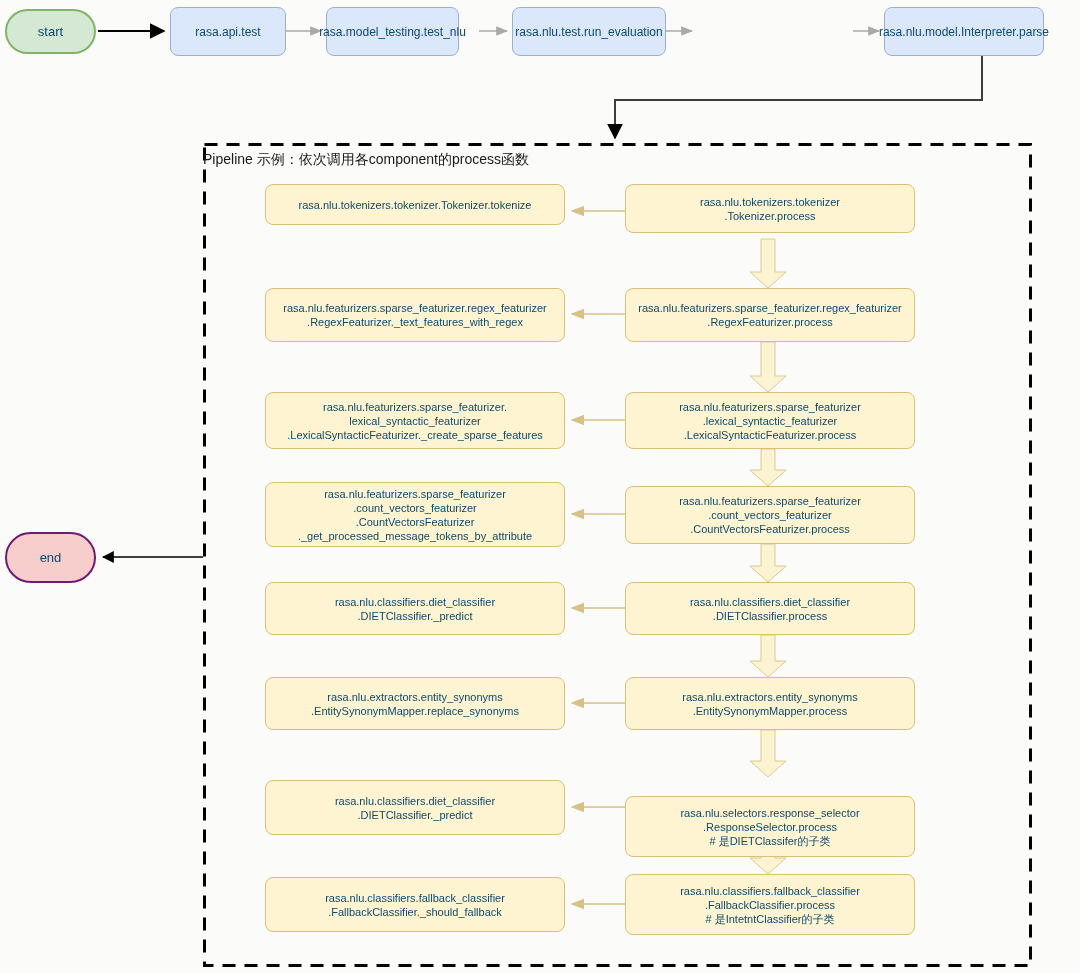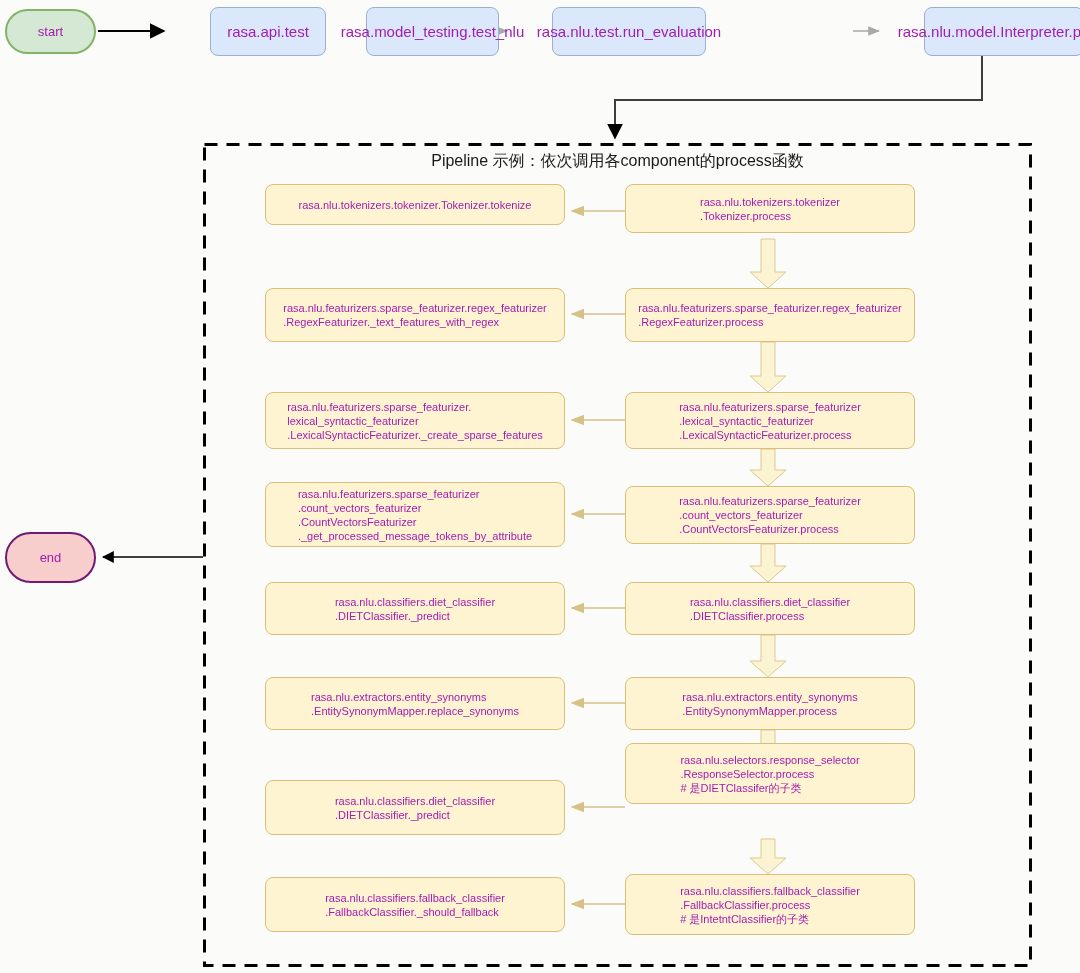--- a/index.html
+++ b/index.html
@@ -10,68 +10,66 @@
     background: #fbfbfa;
     font-family: "Liberation Sans", sans-serif;
     overflow: hidden;
   }
   .node {
     position: absolute;
     box-sizing: border-box;
     display: flex;
     align-items: center;
     justify-content: center;
-    text-align: left;
+    text-align: center;
     white-space: pre-line;
-    color: #a21caf;
+    color: #0c4a6e;
   }
   .stadium {
     border-radius: 26px;
     font-size: 13px;
   }
   .start-node {
     left: 5px; top: 9px; width: 91px; height: 45px;
     background: #d5e8d4;
     border: 2px solid #82b366;
   }
   .end-node {
     left: 5px; top: 532px; width: 91px; height: 51px;
     background: #f8cecc;
     border: 2px solid #701a75;
   }
   .bluebox {
     top: 7px; height: 49px;
     background: #dbe8fc;
     border: 1px solid #9ab0d2;
     border-radius: 8px;
-    font-size: 15px;
+    font-size: 12px;
     line-height: 14px;
     padding: 2px 4px;
-    margin-left: 40px;
   }
   .ybox {
     background: #fff4d1;
     border: 1px solid #d9bf77;
     border-radius: 8px;
     font-size: 11px;
     line-height: 14px;
     padding: 2px 6px;
   }
   .left-col  { left: 265px; width: 300px; }
   .right-col { left: 625px; width: 290px; }
   #wires {
     position: absolute;
     left: 0; top: 0;
     pointer-events: none;
   }
   .container-title {
     position: absolute;
     left: 203px; top: 151px; width: 829px;
-    text-align: center;
-    font-size: 16px;
+    font-size: 14px;
     color: #1a1a1a;
   }
 </style>
 </head>
 <body>
 
 <div id="canvas">
 
   <svg id="wires" width="1080" height="973" viewBox="0 0 1080 973">
     <defs>
@@ -156,21 +154,21 @@
   <div class="node ybox right-col" style="top:582px;height:53px">rasa.nlu.classifiers.diet_classifier
 .DIETClassifier.process</div>
 
   <div class="node ybox left-col" style="top:677px;height:53px">rasa.nlu.extractors.entity_synonyms
 .EntitySynonymMapper.replace_synonyms</div>
   <div class="node ybox right-col" style="top:677px;height:53px">rasa.nlu.extractors.entity_synonyms
 .EntitySynonymMapper.process</div>
 
   <div class="node ybox left-col" style="top:780px;height:55px">rasa.nlu.classifiers.diet_classifier
 .DIETClassifier._predict</div>
-  <div class="node ybox right-col" style="top:743px;height:61px">rasa.nlu.selectors.response_selector
+  <div class="node ybox right-col" style="top:796px;height:61px">rasa.nlu.selectors.response_selector
 .ResponseSelector.process
 # 是DIETClassifer的子类</div>
 
   <div class="node ybox left-col" style="top:877px;height:55px">rasa.nlu.classifiers.fallback_classifier
 .FallbackClassifier._should_fallback</div>
   <div class="node ybox right-col" style="top:874px;height:61px">rasa.nlu.classifiers.fallback_classifier
 .FallbackClassifier.process
 # 是IntetntClassifier的子类</div>
 
 </div>

